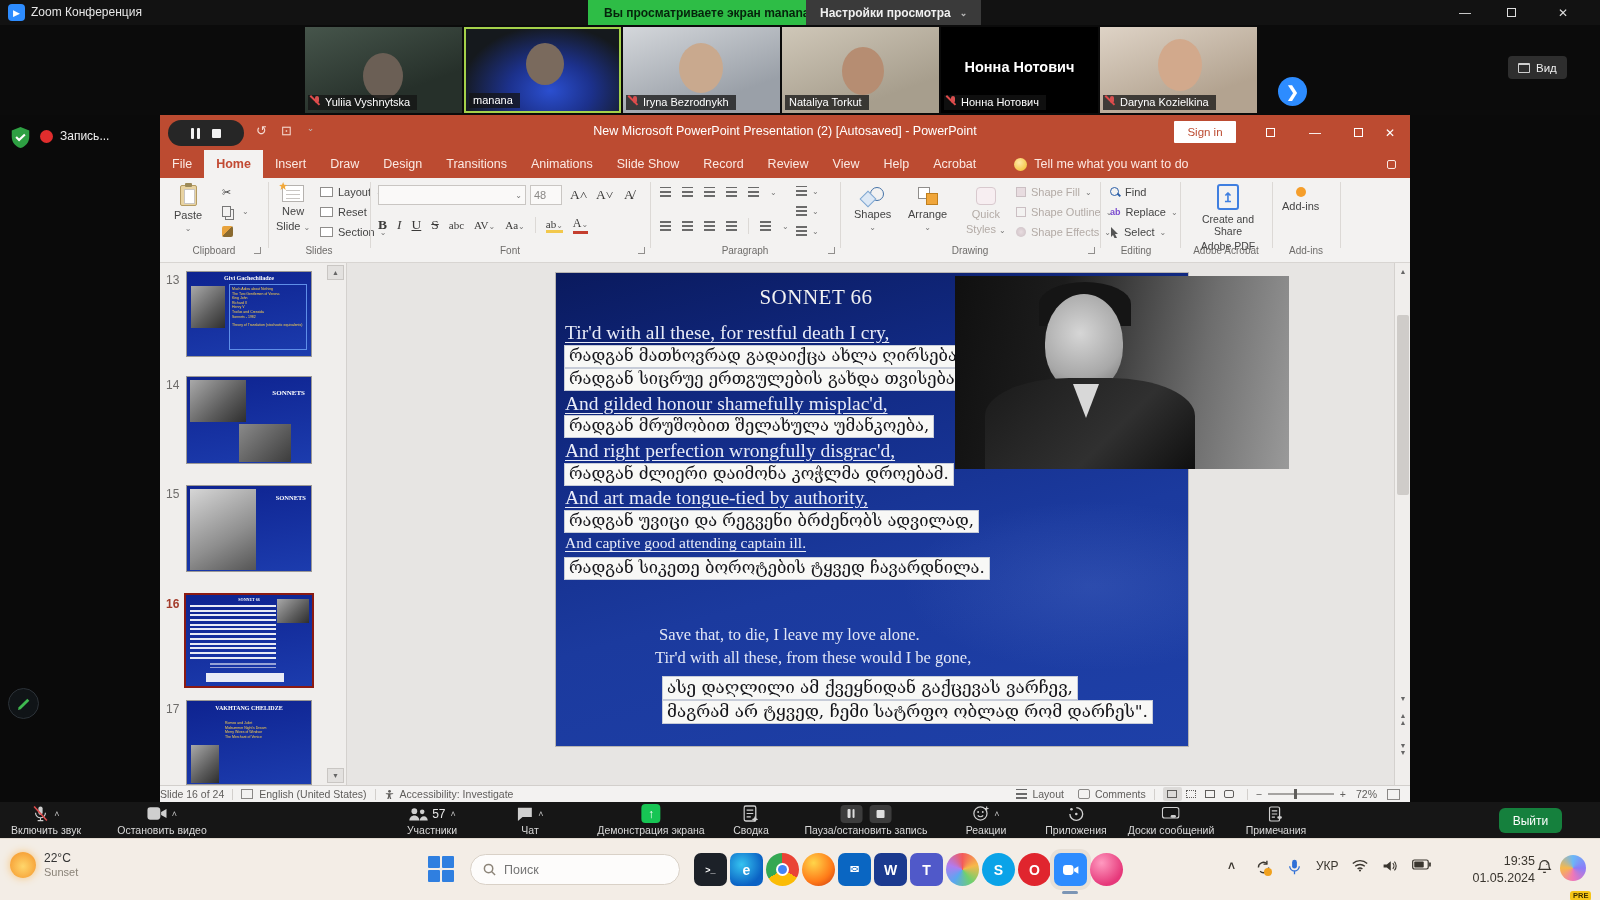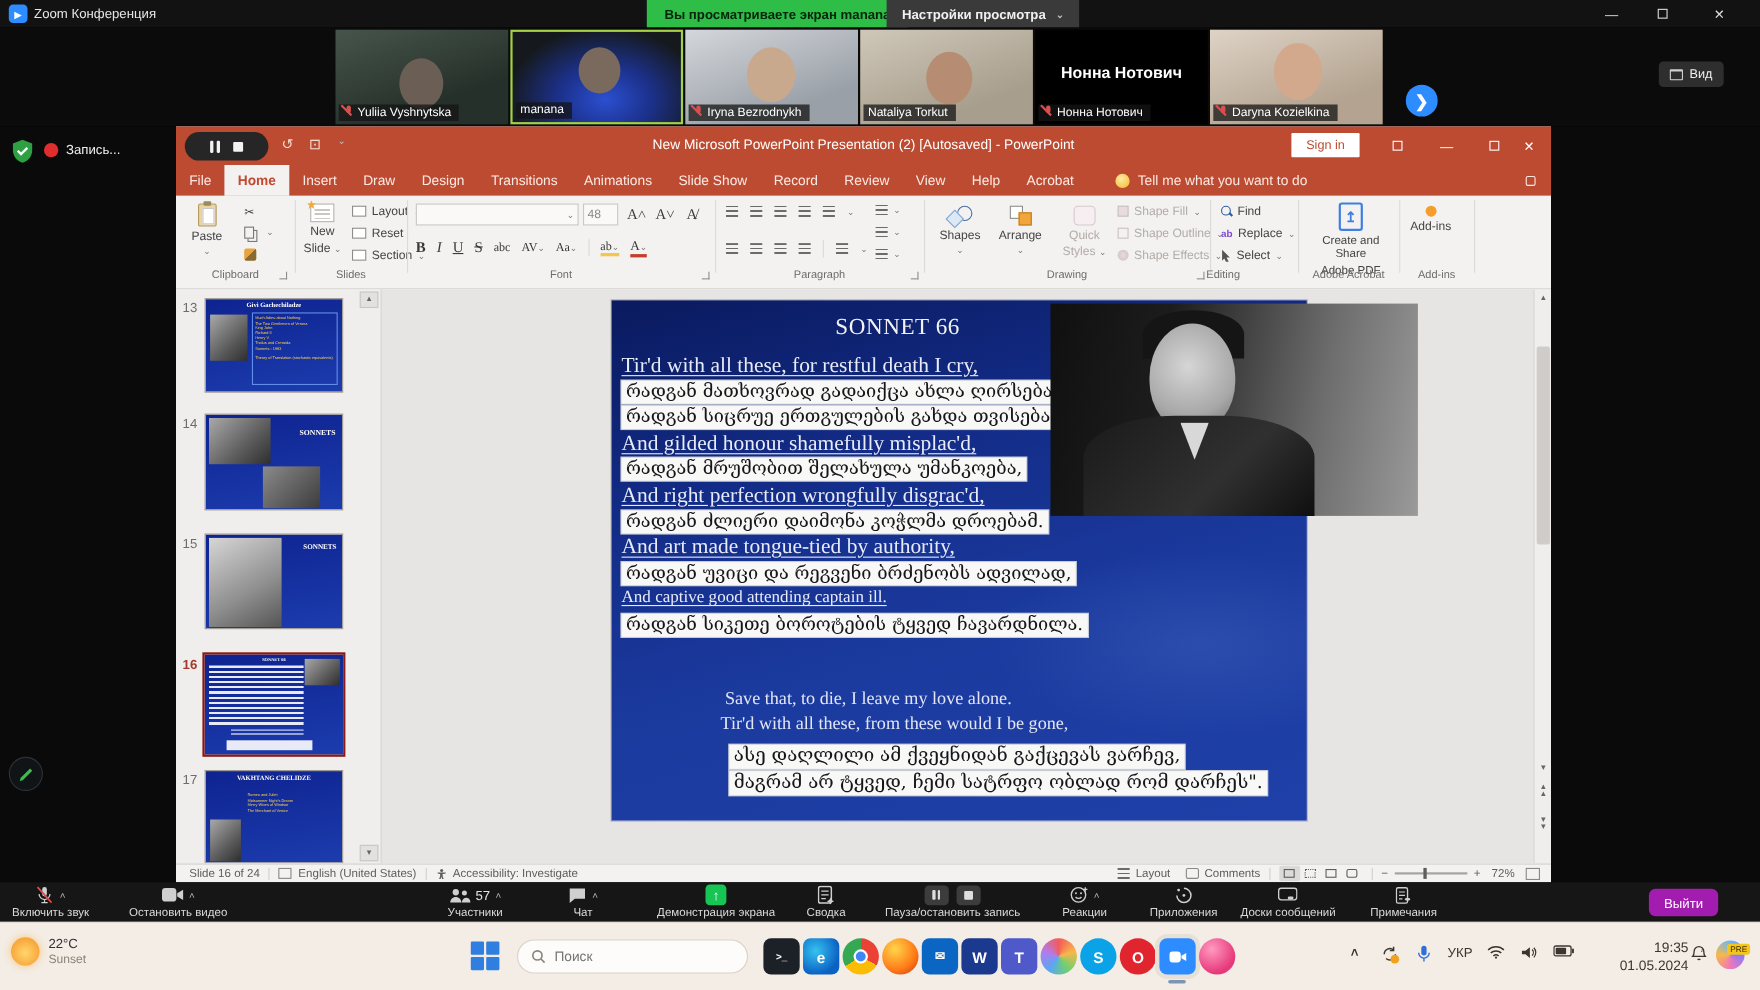--- a/index.html
+++ b/index.html
@@ -132,41 +132,41 @@
 
   
   .ztool{position:absolute;left:0;top:802px;width:1600px;height:36px;background:#161616}
   .zi{position:absolute;top:2px;display:flex;flex-direction:column;align-items:center;gap:1px;color:#d4d4d4;transform:translateX(-50%)}
   .zi .lb{font-size:10.5px;color:#d9d9d9;white-space:nowrap}
   .zi .ir{display:flex;align-items:center;gap:4px;height:19px}
   .caret{color:#bdbdbd;font-size:9px;margin-left:1px}
   .sharebx{width:19px;height:19px;border-radius:4px;background:#17c554;color:#fff;display:flex;align-items:center;justify-content:center;font-size:12px;font-weight:bold}
   .green{color:#3dd463}
   .recbtn{width:22px;height:18px;border-radius:4px;background:#3c3c3c;display:flex;align-items:center;justify-content:center}
-  .leave{position:absolute;left:1499px;top:6px;width:63px;height:25px;background:#a21caf;color:#fff;font-size:12px;border-radius:6px;display:flex;align-items:center;justify-content:center}
+  .leave{position:absolute;left:1499px;top:6px;width:63px;height:25px;background:#15803d;color:#fff;font-size:12px;border-radius:6px;display:flex;align-items:center;justify-content:center}
   .cnt{font-size:12px;color:#e6e6e6}
 
   
   .wtask{position:absolute;left:0;top:838px;width:1600px;height:62px;background:#f3ede6;border-top:1px solid #e3dbd1}
   .weather{position:absolute;left:10px;top:12px;display:flex;align-items:center;gap:8px}
   .sun{width:26px;height:26px;border-radius:50%;background:radial-gradient(circle at 50% 55%,#ffd66b,#f7a53b 70%);box-shadow:0 0 8px #f7c57b}
   .wtxt{display:flex;flex-direction:column;line-height:14px}
   .wtemp{font-size:12px;color:#333}
   .wdesc{font-size:11px;color:#8a8378}
   .startic{position:absolute;left:428px;top:17px;width:26px;height:26px;display:grid;grid-template-columns:12px 12px;grid-template-rows:12px 12px;gap:2px}
   .startic i{background:#2f7fe0;border-radius:1px}
   .searchpill{position:absolute;left:470px;top:15px;width:210px;height:31px;border-radius:16px;background:#fdfcfb;border:1px solid #d9d1c7;display:flex;align-items:center;gap:8px;padding:0 12px;color:#6e675e;font-size:12.5px}
   .searchpill input{border:none;outline:none;background:transparent;font-size:12.5px;color:#6e675e;width:140px;font-family:"Liberation Sans",sans-serif}
   .app{position:absolute;top:14px;width:33px;height:33px;border-radius:7px;display:flex;align-items:center;justify-content:center;color:#fff;font-size:14px;font-weight:bold}
   .app.active{box-shadow:0 0 0 4px #e7e0d7;background-clip:padding-box}
   .underln{position:absolute;top:52px;width:16px;height:3px;border-radius:2px;background:#7b95b5}
   .tri{position:absolute;top:20px;display:flex;align-items:center;justify-content:center;color:#3a362f}
   .clock{position:absolute;left:1443px;top:14px;width:92px;text-align:right;font-size:12.5px;color:#3a362f;line-height:17px}
   .copilot{position:absolute;left:1560px;top:16px;width:26px;height:26px;border-radius:50%;background:conic-gradient(#6ab8f7,#8b7cf8,#f077b8,#f7b84a,#6ab8f7)}
-  .prebadge{position:absolute;left:1570px;top:19px;background:#f5c518;color:#3a2e00;font-size:7.5px;font-weight:normal;border-radius:3px;padding:0 3px;line-height:10px}
+  .prebadge{position:absolute;left:1570px;top:52px;background:#f5c518;color:#3a2e00;font-size:7.5px;font-weight:bold;border-radius:3px;padding:0 3px;line-height:10px}
 </style>
 </head>
 <body>
 
 <div id="screen">
 
   <div class="tbar">
     <div class="zlogo">▶</div>
     <div class="ttl">Zoom Конференция</div>
     <div class="banner">Вы просматриваете экран manana</div>
@@ -434,21 +434,21 @@
           <span>Replace</span>
           <span class="cv">⌄</span>
         </div>
       <div class="smallrow" style="left:950px;top:48px">
           <svg width="9" height="11" viewBox="0 0 9 11">
             <path d="M1 0l7 7H5l2 4-2 1-2-4-2 2z" fill="#555"></path>
           </svg>
           <span>Select</span>
           <span class="cv">⌄</span>
         </div>
-      <div class="glabel" style="left:912px;width:80px">Editing</div>
+      <div class="glabel" style="left:936px;width:80px">Editing</div>
       <div class="gsep" style="left:1020px"></div>
 
       <div class="bigbtn" style="left:1036px;top:6px;width:64px">
         <span class="pdfic">↥</span>
         <span style="font-size:10.5px;text-align:center">Create and Share</span>
         <span style="font-size:10.5px;text-align:center">Adobe PDF</span>
       </div>
       <div class="glabel" style="left:1020px;width:92px">Adobe Acrobat</div>
       <div class="gsep" style="left:1112px"></div>
 
@@ -553,21 +553,21 @@
       <div class="mscroll">
         <div class="sbtn" style="top:1px">▲</div>
         <div class="sthumb"></div>
         <div class="sbtn" style="top:428px">▼</div>
         <div class="sbtn" style="top:448px">▲<br>▲</div>
         <div class="sbtn" style="top:478px">▼<br>▼</div>
       </div>
     </div>
 
     <div class="pstatus">
-      <span style="margin-left:12px">Slide 16 of 24</span>
+      <span style="margin-left:0">Slide 16 of 24</span>
       <span class="ssep"></span>
       <span style="width:12px;height:10px;border:1px solid #8a8886;display:inline-block;margin-right:6px"></span>
       <span>English (United States)</span>
       <span class="ssep"></span>
       <svg width="11" height="11" viewBox="0 0 24 24" style="margin-right:5px">
           <circle cx="12" cy="5" r="3" fill="#5f5d5b"></circle>
           <path d="M4 9h16v2l-6 1v4l2 6h-3l-1.5-5L10 22H7l2-6v-4L4 11z" fill="#5f5d5b"></path>
         </svg>
       <span>Accessibility: Investigate</span>
 

